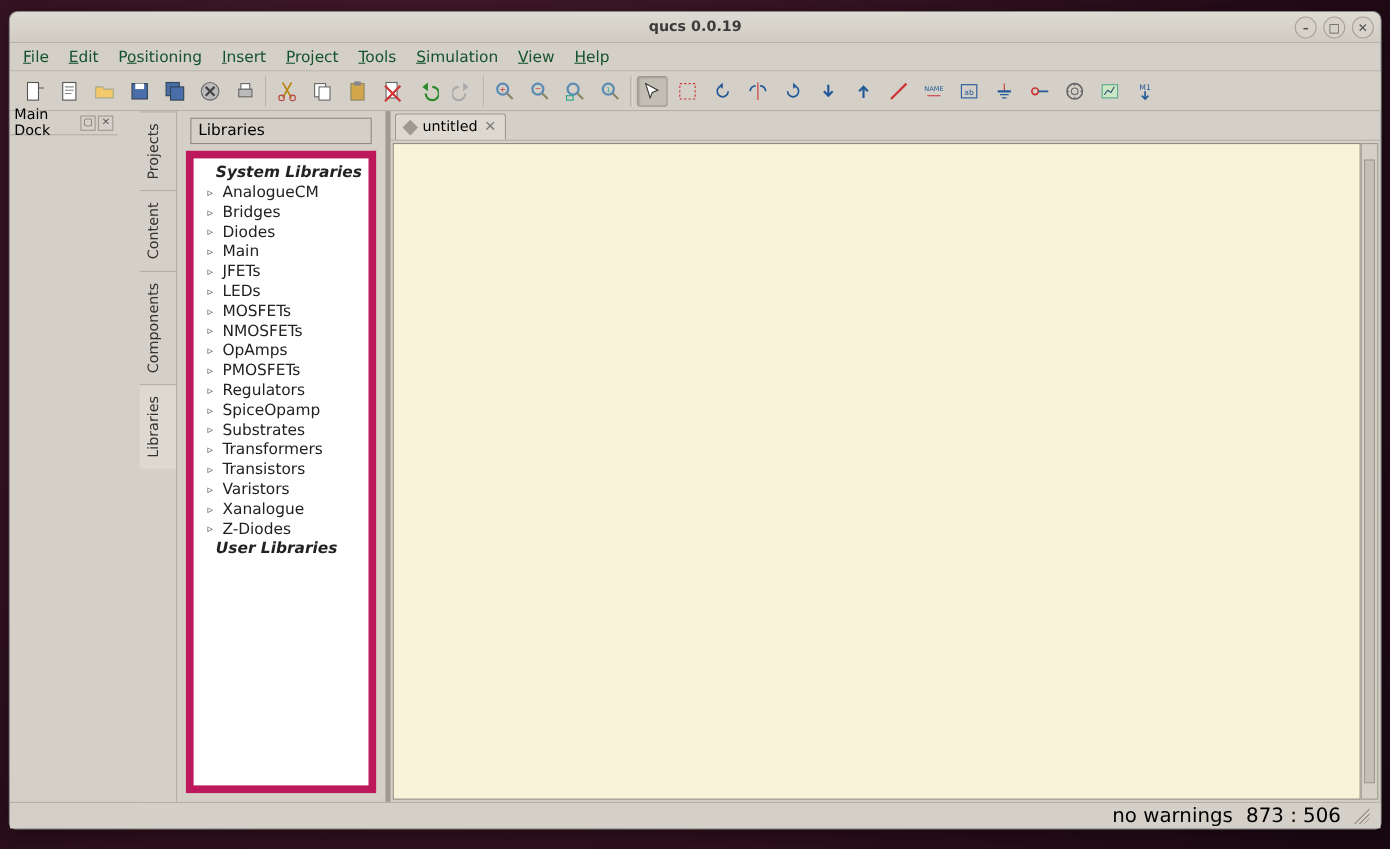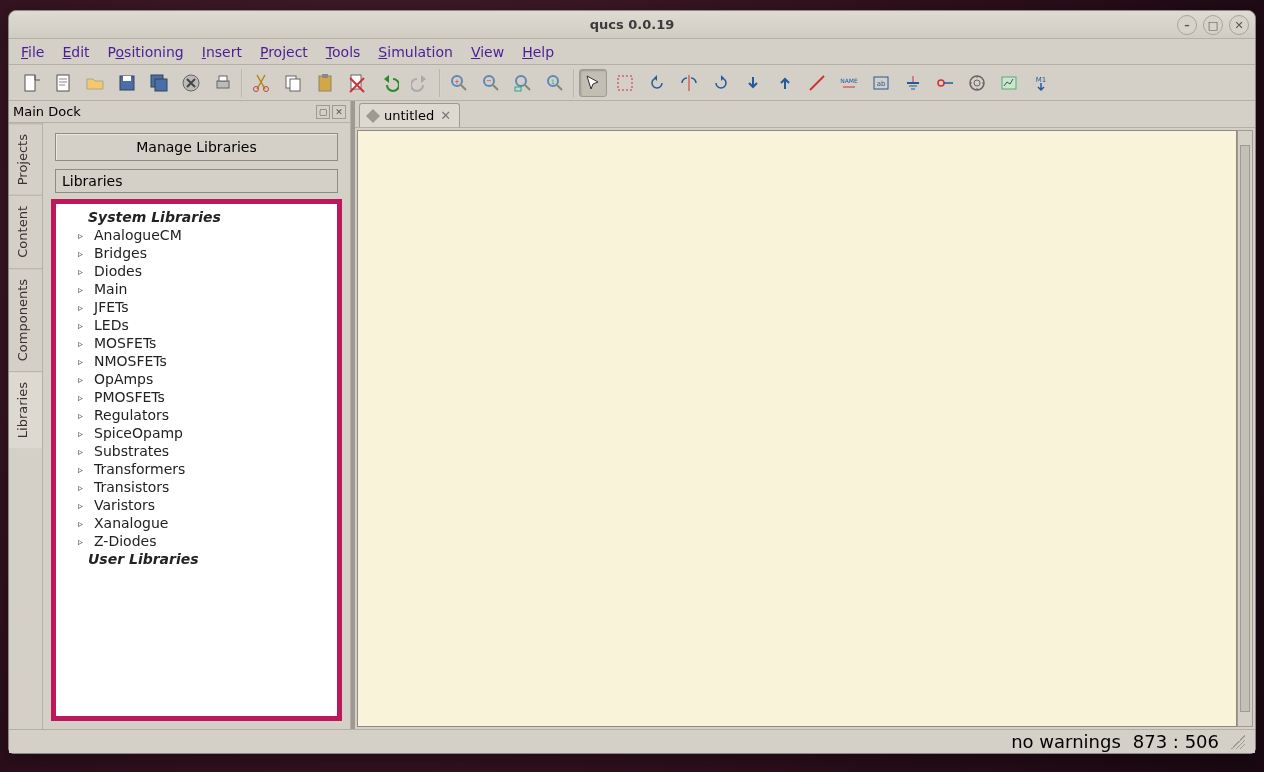--- a/index.html
+++ b/index.html
@@ -18,39 +18,40 @@
     border-radius: 8px 8px 0 0; display: flex; align-items: center; justify-content: center;
     position: relative; border-bottom: 1px solid #b5b0a6; font-size: 13px; font-weight: bold; color: #3b3b3b;
   }
   .titlebar .tbtns { position: absolute; right: 6px; top: 4px; display: flex; gap: 6px; }
   .tbtn {
     width: 20px; height: 20px; border-radius: 50%; background: #d7d3c9; border: 1px solid #a8a49a;
     display: flex; align-items: center; justify-content: center; font-size: 11px; color: #555;
   }
   .menubar {
     height: 26px; display: flex; align-items: center; gap: 18px; padding: 0 12px;
-    font-size: 14px; color: #4c1d95; border-bottom: 1px solid #b5b0a6;
+    font-size: 14px; color: #14532d; border-bottom: 1px solid #b5b0a6;
   }
   .menubar span u { text-decoration: underline; }
   .toolbar {
     height: 36px; display: flex; align-items: center; padding: 0 2px;
     border-bottom: 1px solid #b5b0a6; background: #d4cfc7;
   }
   .tgroup { display: flex; align-items: center; height: 100%; padding: 0 4px; }
   .tsep { width: 2px; height: 28px; background: linear-gradient(to right,#aba79d,#e5e2d9); margin: 0 2px; }
   .ticon {
     width: 28px; height: 28px; display:flex; align-items:center; justify-content:center;
     border-radius: 3px; margin: 0 2px;
   }
   .ticon.active { background:#c3beb3; border:1px solid #a09b90; box-shadow: inset 1px 1px 2px rgba(0,0,0,.2); }
   .ticon svg { width: 20px; height: 20px; }
   .body { flex: 1; display: flex; min-height: 0; }
   .dock {
-    width: 342px; display: flex; flex-direction: column; border-right: 1px solid #b5b0a6;
+    width: 342px; display: flex; flex-direction: row; border-right: 1px solid #b5b0a6;
     background: #d4cfc7;
+    gap: 20px;
   }
   .dock-header {
     height: 22px; display:flex; align-items:center; justify-content:space-between;
     padding: 0 4px; font-size: 13px; border-bottom: 1px solid #b5b0a6;
   }
   .dock-header .dbtns { display:flex; gap:2px; }
   .dbtn { width:14px; height:14px; border:1px solid #a09b90; font-size:9px; display:flex;align-items:center;justify-content:center;color:#555; background:#d4cfc7;}
   .dock-body { flex:1; display:flex; min-height:0; }
   .vtabs { width: 34px; background:#d4cfc7; border-right:1px solid #b5b0a6; display:flex; flex-direction:column; position:relative;}
   .vtab {
@@ -61,22 +62,22 @@
   .vtab.active { background:#ddd9d0; font-weight: normal; }
   .dock-content { flex:1; padding: 6px; display:flex; flex-direction:column; gap:6px; min-height:0;}
   .manage-btn {
     margin: 4px 6px 2px 6px; height: 28px; background:#d4cfc7; border:1px solid #8f8b80;
     font-size: 14px; box-shadow: 1px 1px 0 #eceade inset;
   }
   .lib-header {
     margin: 0 6px; padding: 3px 6px; background:#d4cfc7; border:1px solid #8f8b80; font-size:14px;
   }
   .tree {
-    flex:1; margin: 0 2px 2px 2px; background:#fff; border:5px solid #be185d;
-    overflow-y:auto; font-size: 14px; padding: 4px 12px;
+    flex:1; margin: 0 2px 2px 2px; background:#fff; border:7px solid #be185d;
+    overflow-y:auto; font-size: 14px; padding: 4px 0; text-align: center;
   }
   .tree-row { display:flex; align-items:center; gap:6px; padding: 1px 6px 1px 10px; color:#222; white-space:nowrap;}
   .tree-row.header { font-weight:bold; font-style:italic; padding-left: 20px;}
   .tree-row.empty { font-style:italic; padding-left: 20px;}
   .tree-row .expand { font-size:10px; color:#555; width:10px;}
   .canvas-area { flex:1; display:flex; flex-direction:column; min-width:0; border-left: 4px solid #9e9a90; justify-content: space-between;}
   .tabbar { height: 26px; display:flex; align-items:flex-end; padding-left:4px;}
   .doctab {
     height: 24px; display:flex; align-items:center; gap:6px; padding: 0 8px;
     background:#ddd9d0; border:1px solid #a09b90; border-bottom:none;
@@ -344,21 +345,20 @@
         </div>
       </div>
       <div class="dock-body">
         <div class="vtabs">
           <div class="vtab">Projects</div>
           <div class="vtab">Content</div>
           <div class="vtab">Components</div>
           <div class="vtab active">Libraries</div>
         </div>
         <div class="dock-content">
-          <button class="manage-btn">Manage Libraries</button>
           <div class="lib-header">Libraries</div>
           <div class="tree">
             <div class="tree-row header">System Libraries</div>
             <div id="system-items-host">
                 <div class="tree-row">
                   <span class="expand">▹</span>
                   <span>AnalogueCM</span>
                 </div>
                 <div class="tree-row">
                   <span class="expand">▹</span>

